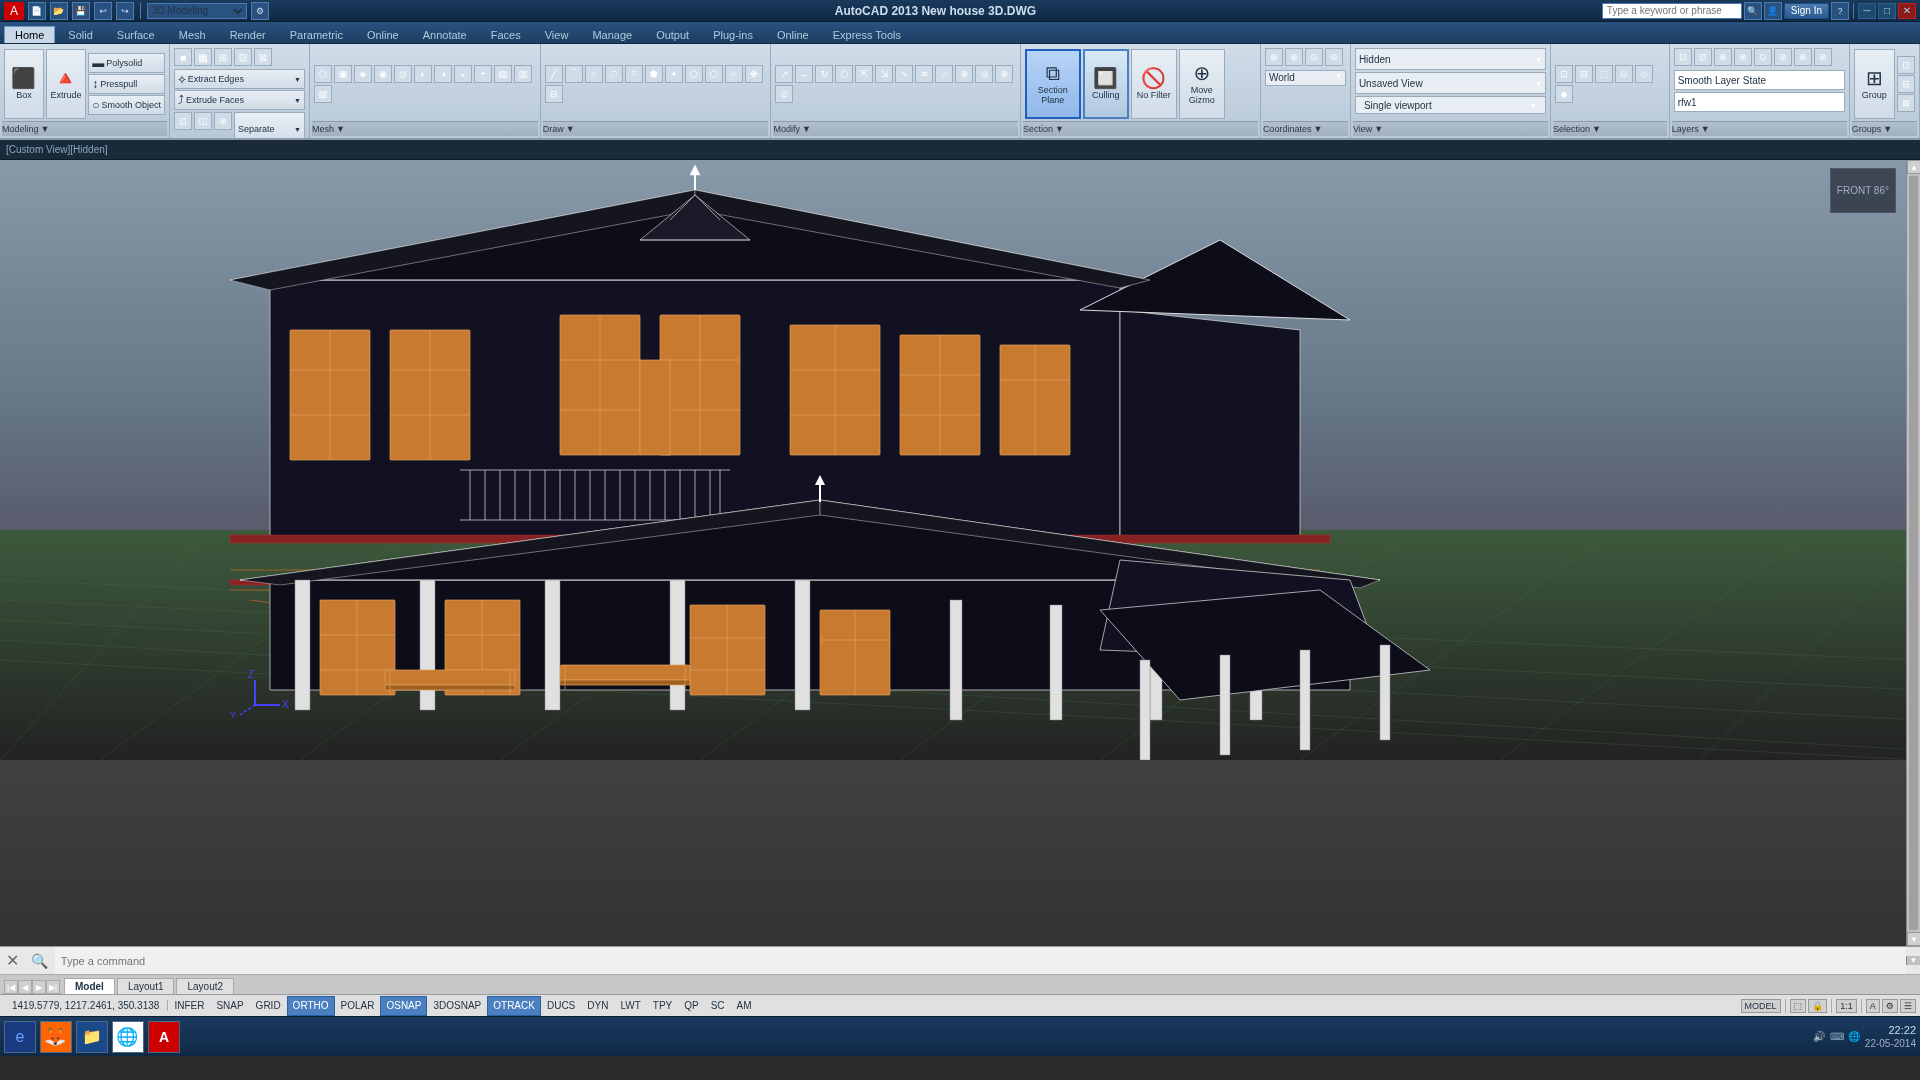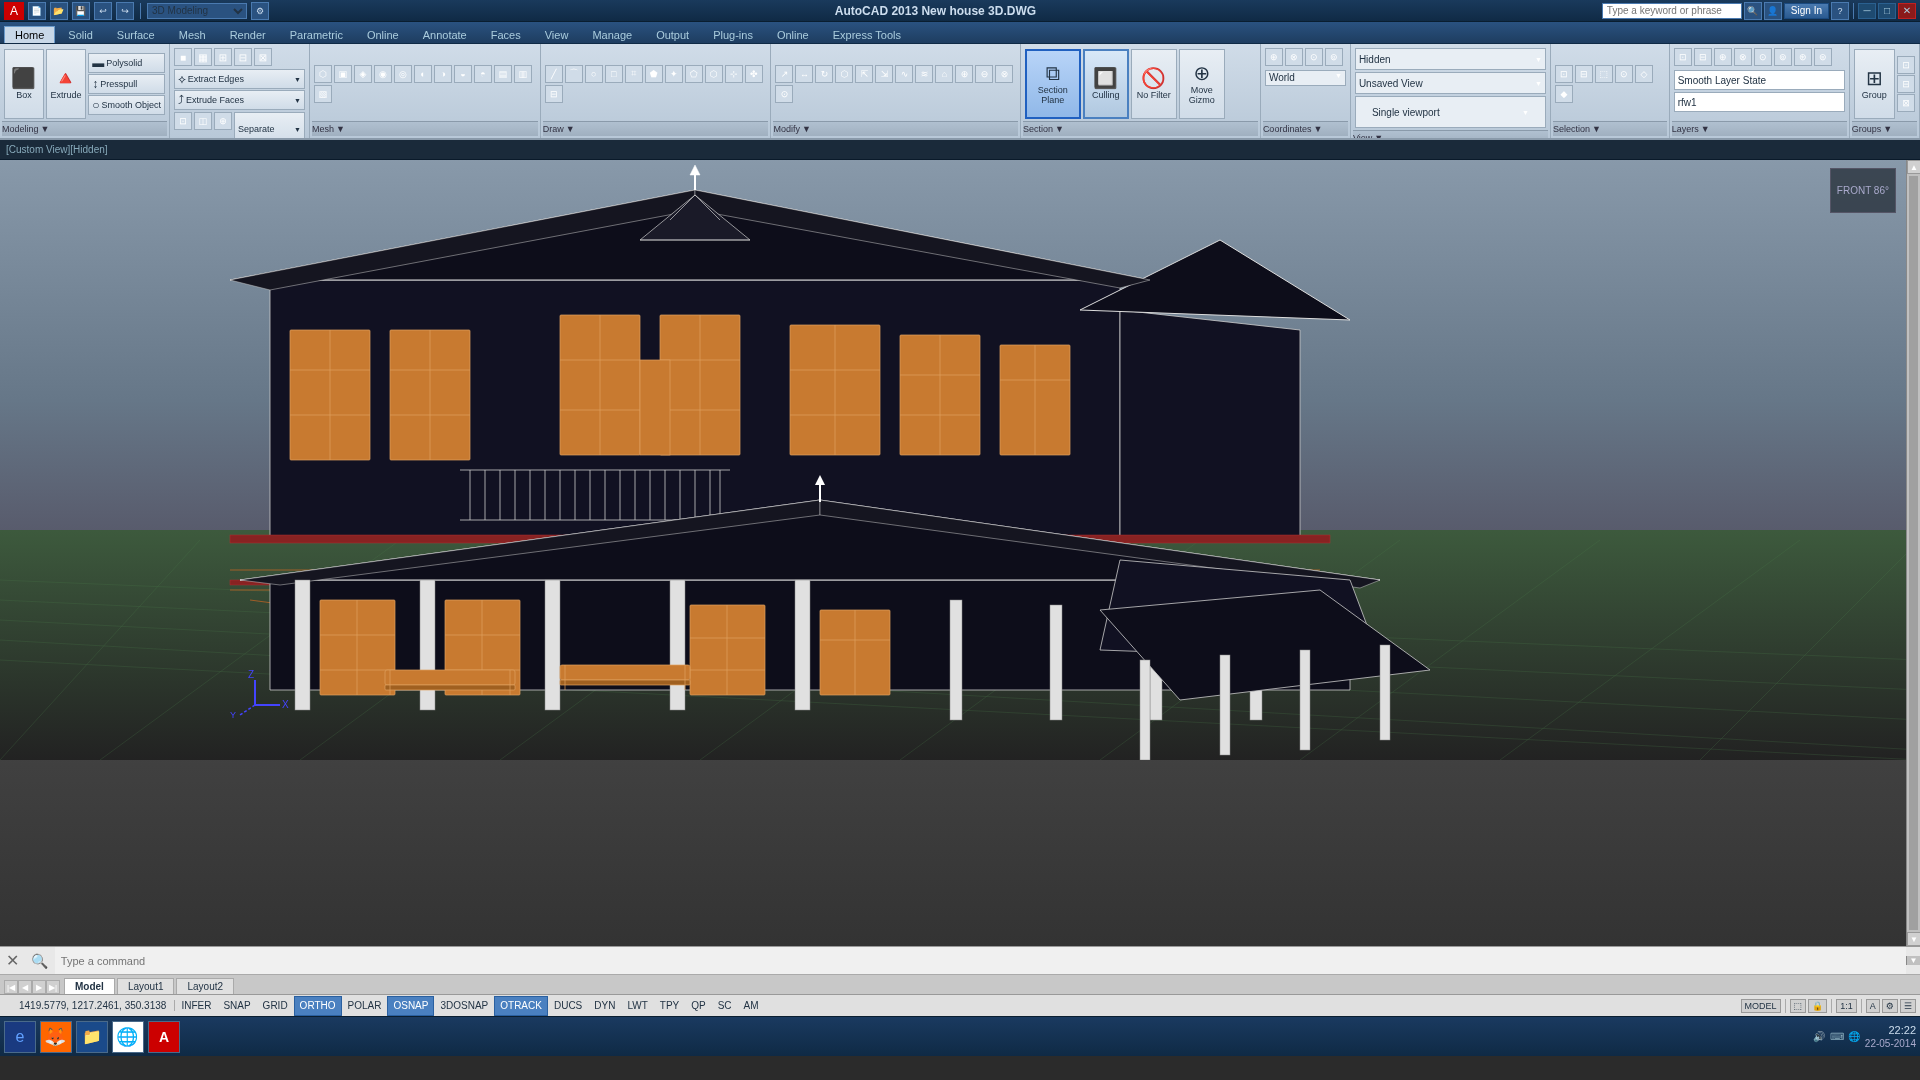--- a/index.html
+++ b/index.html
@@ -109,21 +109,21 @@
     #house-drawing {
       position: absolute;
       top: 0; left: 0; right: 0; bottom: 0;
     }
 
     
     #status-bar {
       height: 22px; background: #e0e0e0; display: flex; align-items: center; padding: 0 4px;
       border-top: 1px solid #999; gap: 0;
     }
-    .status-coord { font-size: 10px; color: #234; padding: 0 8px; border-right: 1px solid #aaa; margin-left: 7px; }
+    .status-coord { font-size: 10px; color: #234; padding: 0 8px; border-right: 1px solid #aaa; }
     .status-btn {
       padding: 0 5px; height: 20px; display: inline-flex; align-items: center; justify-content: center;
       font-size: 10px; color: #234; cursor: pointer; border: 1px solid transparent;
     }
     .status-btn.active { background: #4a80c0; color: #fff; border-color: #2a60a0; }
 
     
     #layout-tabs {
       height: 20px; background: #c8c8c8; display: flex; align-items: flex-end; padding: 0 4px;
       border-top: 1px solid #aaa;
@@ -439,21 +439,21 @@
   <div class="ribbon-group" style="min-width:200px;">
     <div class="ribbon-group-content" style="flex-direction:column;gap:2px;align-items:stretch;">
       <div style="display:flex;align-items:center;gap:2px;background:#e8eef4;border:1px solid #9aabbb;padding:1px 3px;cursor:pointer;height:22px;">
         <span style="font-size:10px;color:#234;">Hidden</span>
         <span style="font-size:7px;margin-left:auto;">▼</span>
       </div>
       <div style="display:flex;align-items:center;gap:2px;background:#e8eef4;border:1px solid #9aabbb;padding:1px 3px;cursor:pointer;height:22px;">
         <span style="font-size:10px;color:#234;">Unsaved View</span>
         <span style="font-size:7px;margin-left:auto;">▼</span>
       </div>
-      <div style="display:flex;align-items:center;gap:2px;background:#e8eef4;border:1px solid #9aabbb;padding:1px 16px;cursor:pointer;height:32px;">
+      <div style="display:flex;align-items:center;gap:2px;background:#e8eef4;border:1px solid #9aabbb;padding:1px 8px;cursor:pointer;height:18px;">
         <span style="font-size:10px;color:#234;">Single viewport</span>
         <span style="font-size:7px;margin-left:auto;">▼</span>
       </div>
     </div>
     <div class="ribbon-group-label">
       <span>View</span>
       <span style="cursor:pointer;">▼</span>
     </div>
   </div>
 

